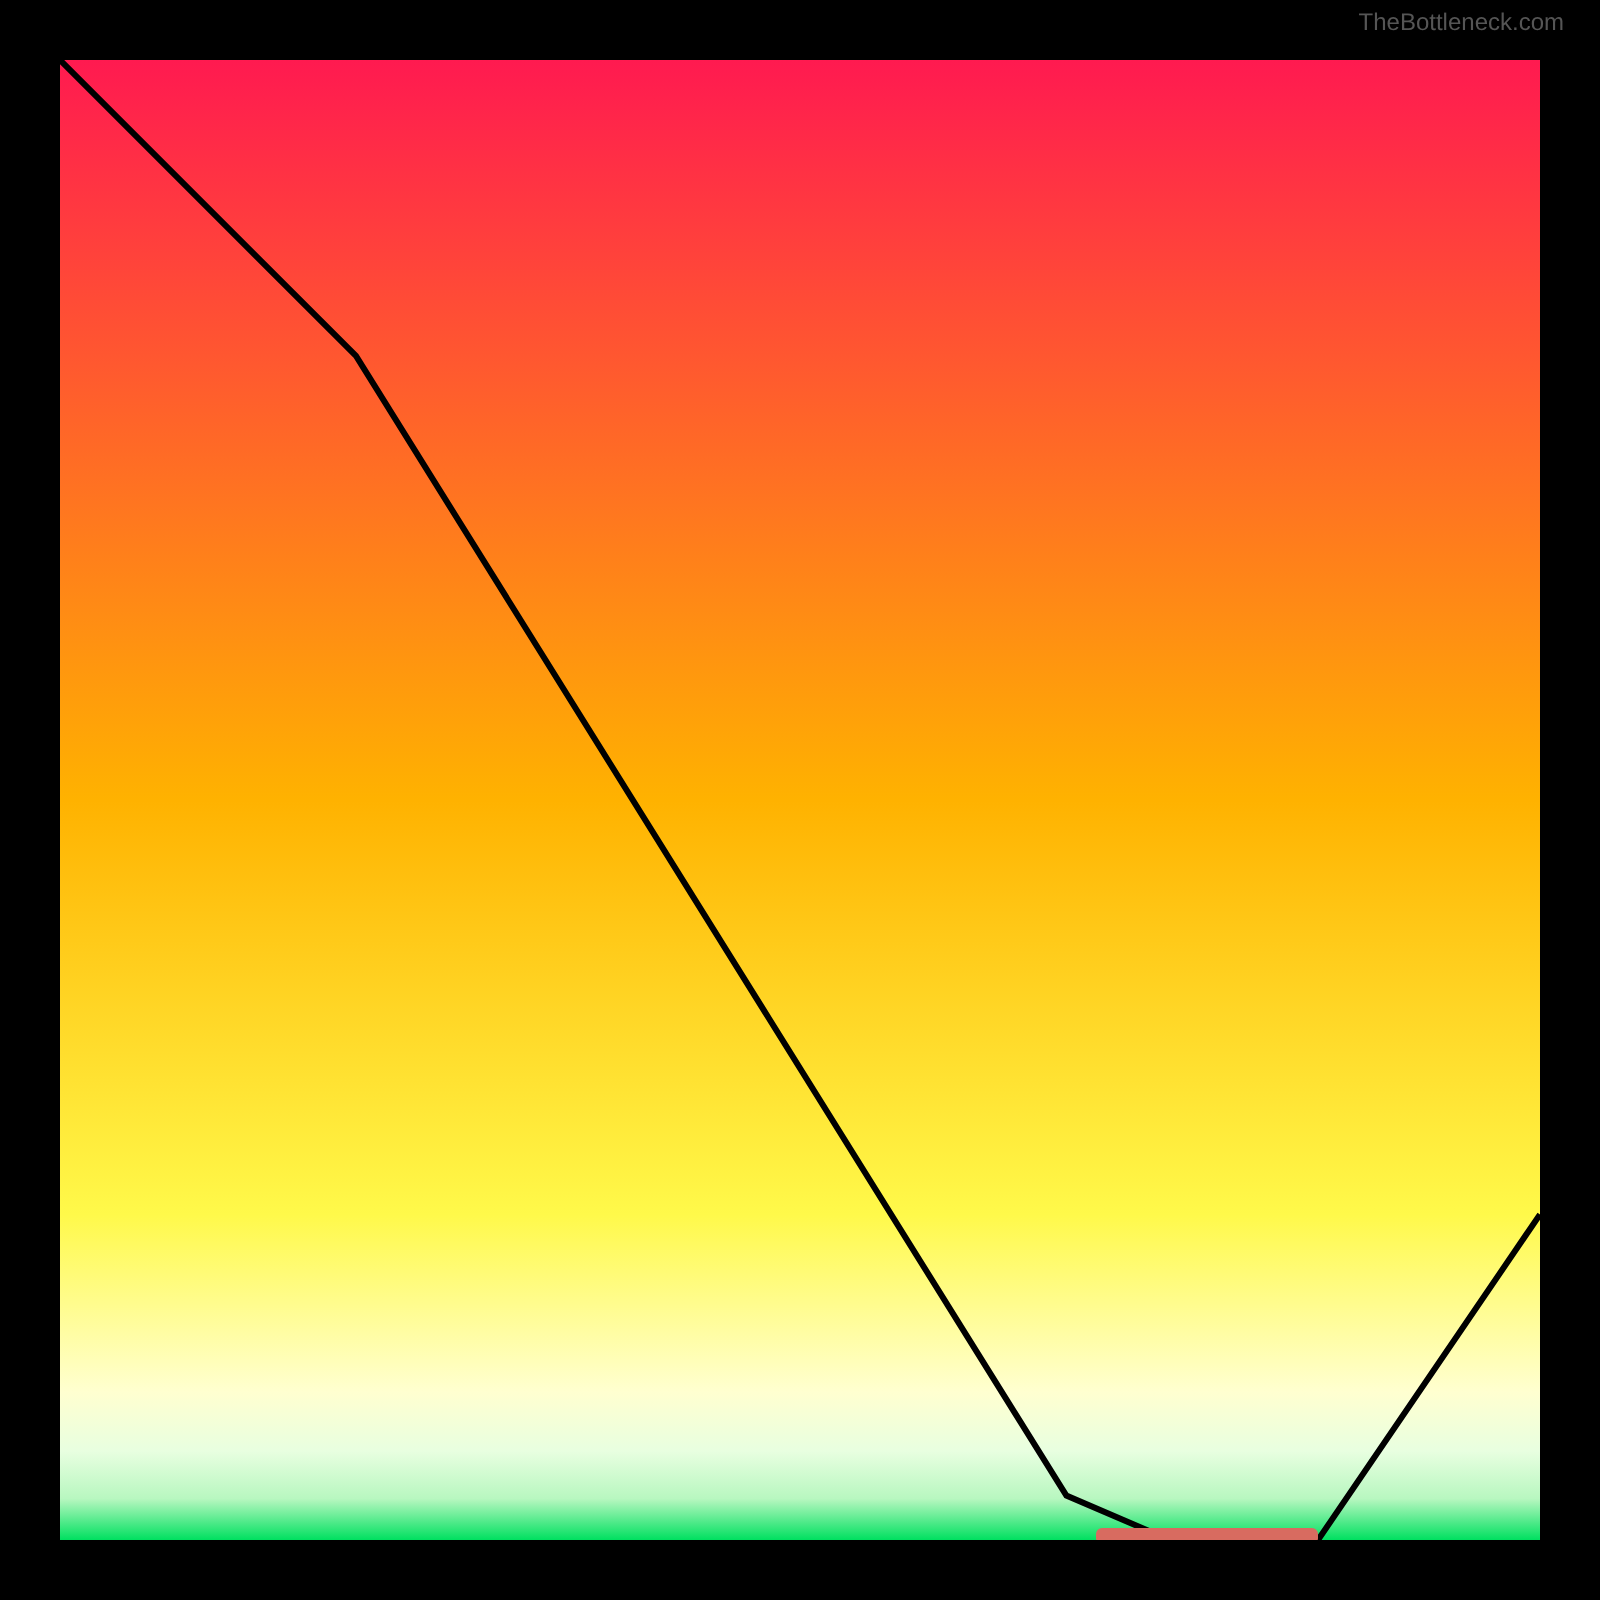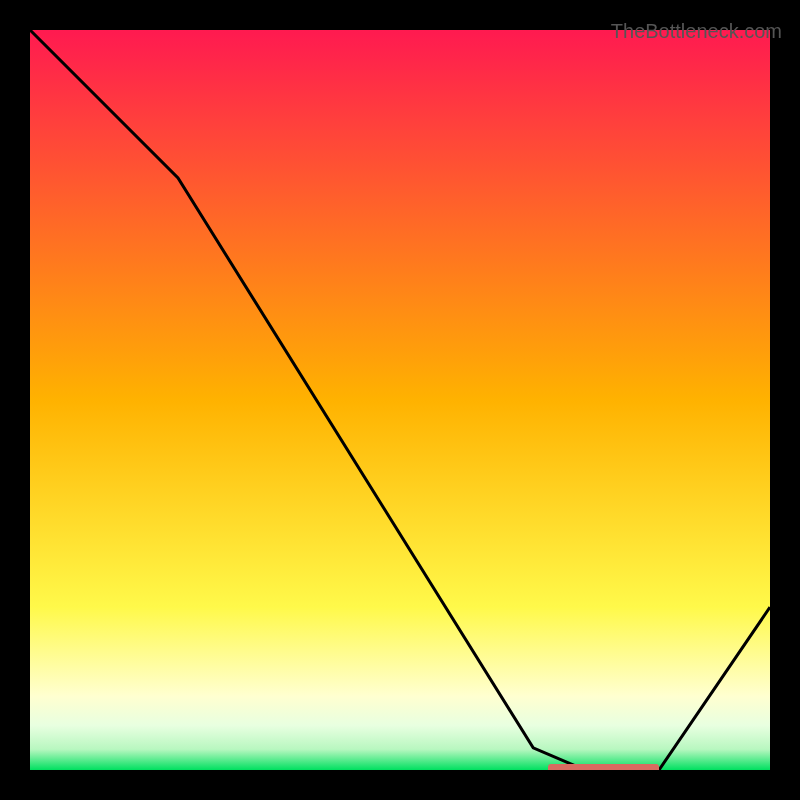--- a/index.html
+++ b/index.html
@@ -12,24 +12,24 @@
     font-family: Arial, sans-serif;
   }
   .container {
     width: 800px;
     height: 800px;
     position: relative;
     background: #000000;
   }
   .watermark {
     position: absolute;
-    top: 20px;
+    top: 4px;
     right: 18px;
     color: #555555;
-    font-size: 20px;
+    font-size: 12px;
     font-weight: normal;
     z-index: 10;
   }
   .plot-area {
     position: absolute;
     left: 30px;
     top: 30px;
     width: 740px;
     height: 740px;
   }

